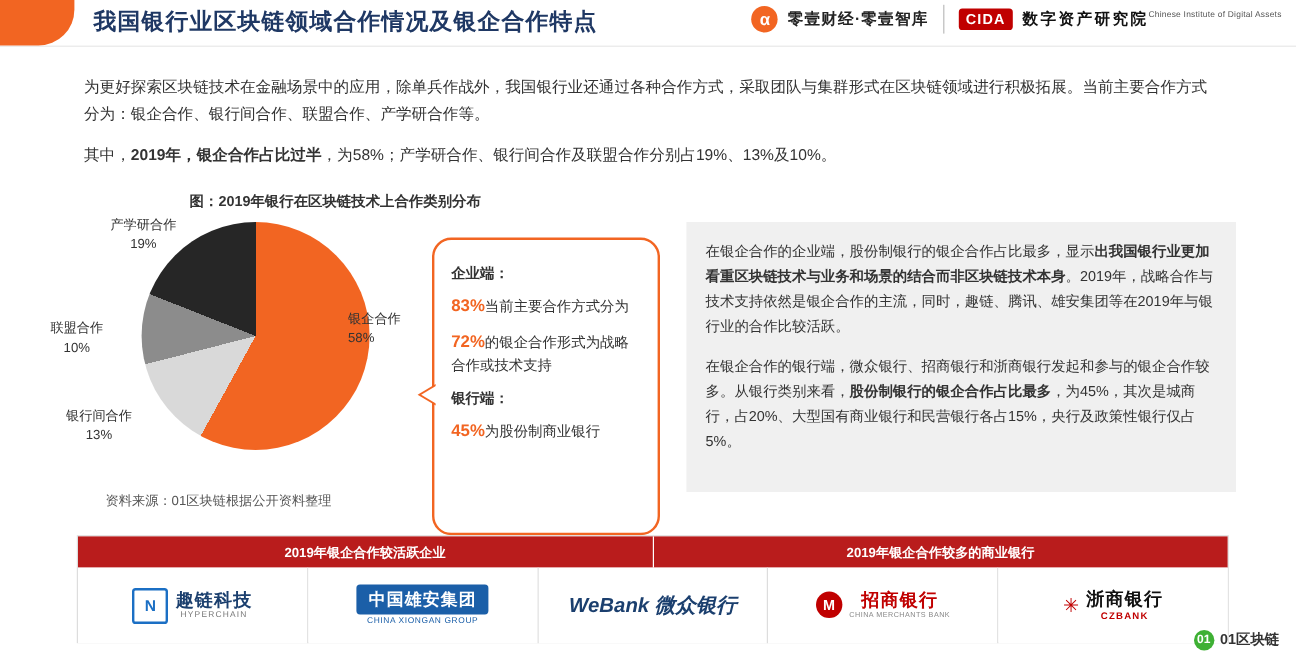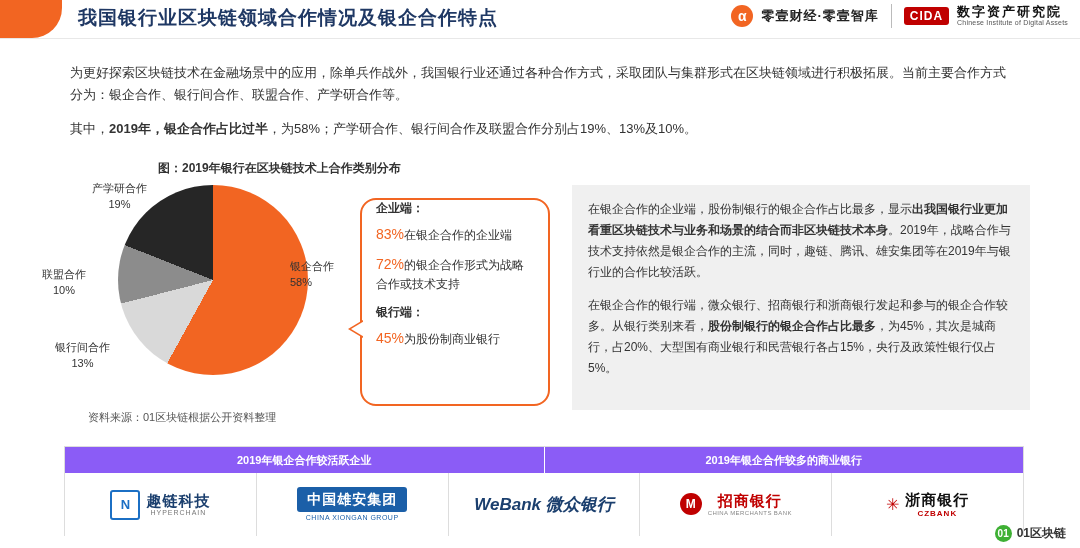--- a/index.html
+++ b/index.html
@@ -34,21 +34,21 @@
     width:22px;height:22px;border-radius:50%;
     background:#f26522;color:#fff;font-size:14px;font-weight:bold;
     display:flex;align-items:center;justify-content:center;
   }
   .brand-text{font-size:13px;font-weight:bold;color:#222;letter-spacing:1px;}
   .brand-sep{width:1px;height:24px;background:#bbb;margin:0 4px;}
   .cida{
     background:#c00000;color:#fff;font-size:12px;font-weight:bold;
     padding:2px 6px;border-radius:3px;letter-spacing:1px;
   }
-  .cida-txt{display:flex;flex-direction:column;line-height:1.1;}
+  .cida-txt{display:flex;flex-direction:row;line-height:1.1;}
   .cida-cn{font-size:13px;font-weight:bold;color:#111;letter-spacing:2px;}
   .cida-en{font-size:7px;color:#555;letter-spacing:0.2px;}
 
   
   .para{
     position:absolute;font-size:13px;color:#333;line-height:22px;
   }
   .p1{left:70px;top:62px;width:940px;}
   .p2{left:70px;top:118px;width:940px;}
   .p-strong{font-weight:bold;}
@@ -74,54 +74,54 @@
   .lbl-cxy{left:92px;top:180px;}
   .lbl-lm{left:42px;top:266px;}
   .lbl-yhj{left:55px;top:339px;}
   .lbl-yq{left:290px;top:258px;text-align:left;}
   .source{
     position:absolute;left:88px;top:410px;font-size:11px;color:#555;
   }
 
   
   .callout{
-    position:absolute;left:360px;top:198px;width:190px;height:208px;
+    position:absolute;left:360px;top:198px;width:190px;height:248px;
     border:2px solid #f26522;border-radius:16px;background:#fff;
-    padding:0 14px;box-sizing:border-box;
+    padding:20px 14px;box-sizing:border-box;
   }
   .callout .tail{
     position:absolute;left:-14px;top:120px;width:0;height:0;
     border-top:9px solid transparent;border-bottom:9px solid transparent;
     border-right:15px solid #f26522;
   }
   .callout .tail-in{
     position:absolute;left:-11px;top:120px;width:0;height:0;
     border-top:9px solid transparent;border-bottom:9px solid transparent;
     border-right:15px solid #fff;
   }
   .co-head{font-size:12px;font-weight:bold;color:#333;margin-bottom:8px;}
   .co-line{font-size:12px;color:#333;line-height:19px;margin-bottom:10px;}
-  .co-pct{color:#f26522;font-weight:normal;font-size:14px;}
+  .co-pct{color:#f26522;font-weight:bold;font-size:14px;}
 
   
   .panel{
     position:absolute;left:572px;top:185px;width:458px;height:225px;
     background:#f0f0f0;padding:14px 16px;box-sizing:border-box;
   }
   .panel p{font-size:12px;line-height:21px;color:#333;margin:0 0 12px 0;}
   .b{font-weight:bold;}
 
   
   .tbl{
     position:absolute;left:64px;top:446px;width:960px;height:90px;
     border:1px solid #ddd;box-sizing:border-box;
   }
   .tbl-head{display:flex;height:26px;}
   .th{
-    background:#8b5cf6;color:#fff;font-size:11px;font-weight:bold;
+    background:#b91c1c;color:#fff;font-size:11px;font-weight:bold;
     display:flex;align-items:center;justify-content:center;
     border-right:1px solid #fff;box-sizing:border-box;
   }
   .th:last-child{border-right:none;}
   .tbl-body{display:flex;height:63px;}
   .td{
     flex:1;border-right:1px solid #ddd;box-sizing:border-box;
     display:flex;align-items:center;justify-content:center;
     background:#fff;
   }
@@ -208,21 +208,21 @@
   <div>58%</div>
 </div>
 
 <div class="source">资料来源：01区块链根据公开资料整理</div>
 
 <div class="callout">
   <div class="tail"></div>
   <div class="tail-in"></div>
   <div class="co-head">企业端：</div>
   <div class="co-line">
-    <span class="co-pct">83%</span><span>在银企合作的企业端</span>
+    <span class="co-pct">83%</span><span>当前主要合作方式分为</span>
   </div>
   <div class="co-line">
     <span class="co-pct">72%</span><span>的银企合作形式为战略合作或技术支持</span>
   </div>
   <div class="co-head">银行端：</div>
   <div class="co-line">
     <span class="co-pct">45%</span><span>为股份制商业银行</span>
   </div>
 </div>
 

